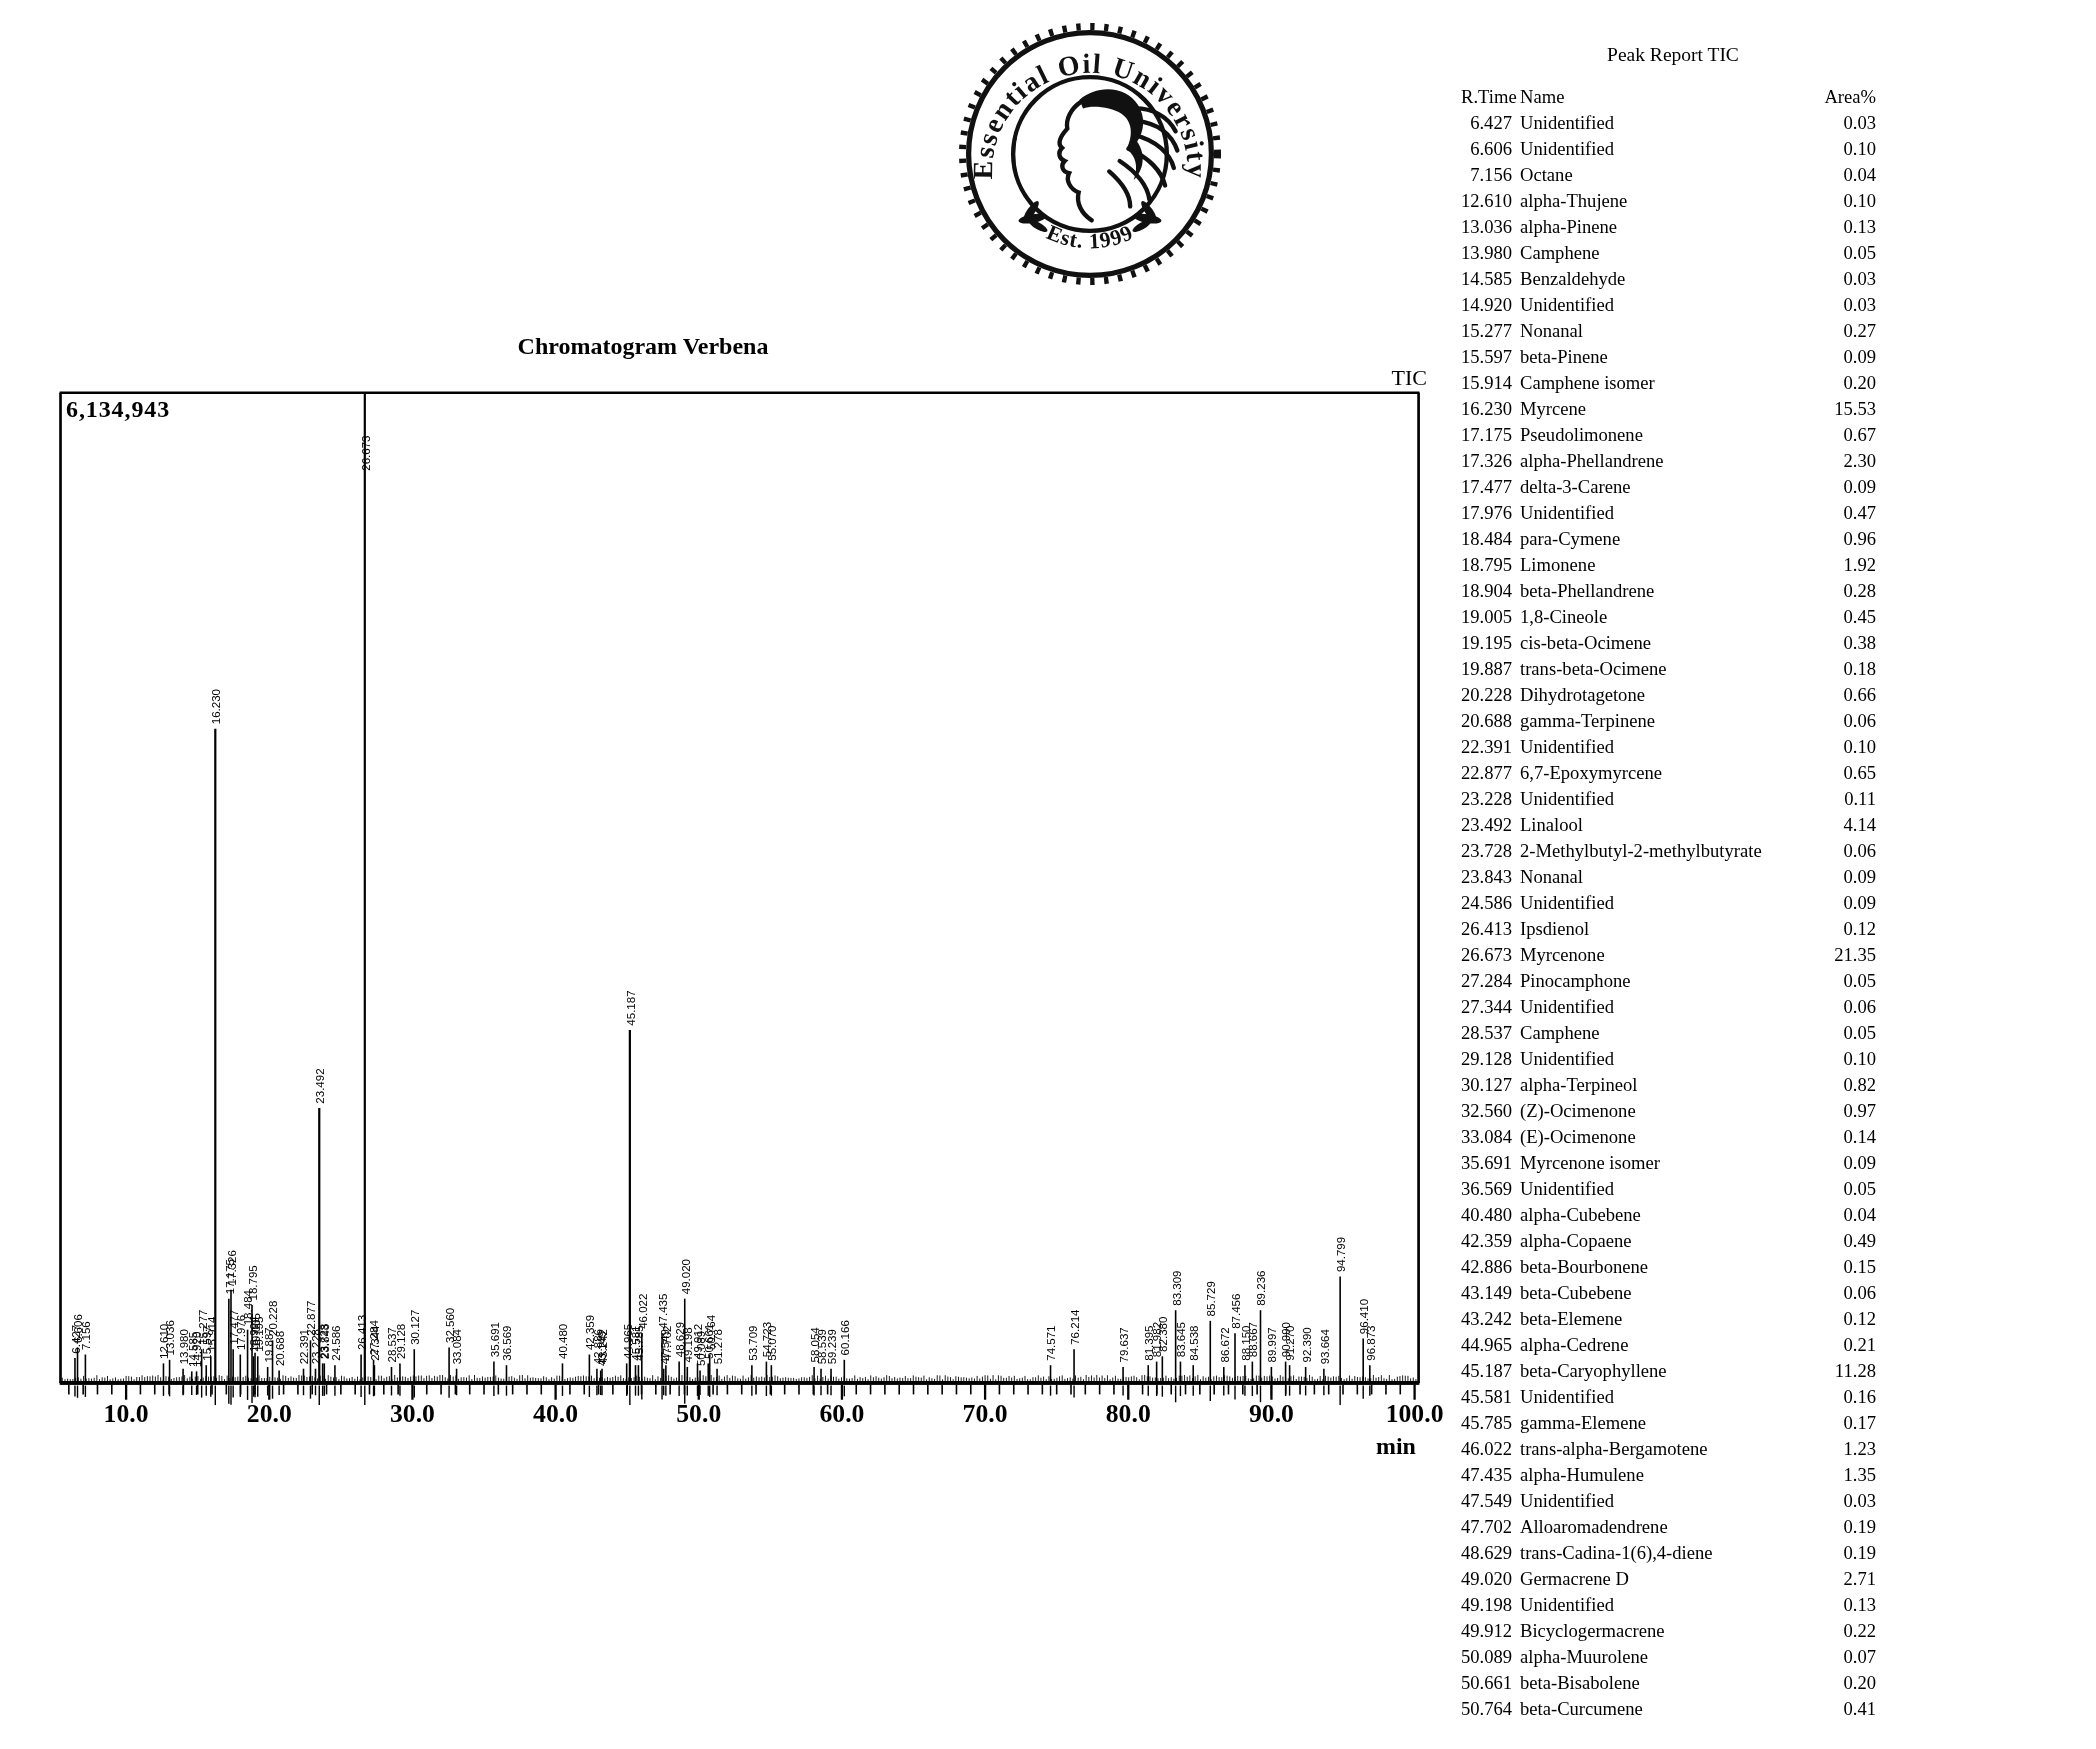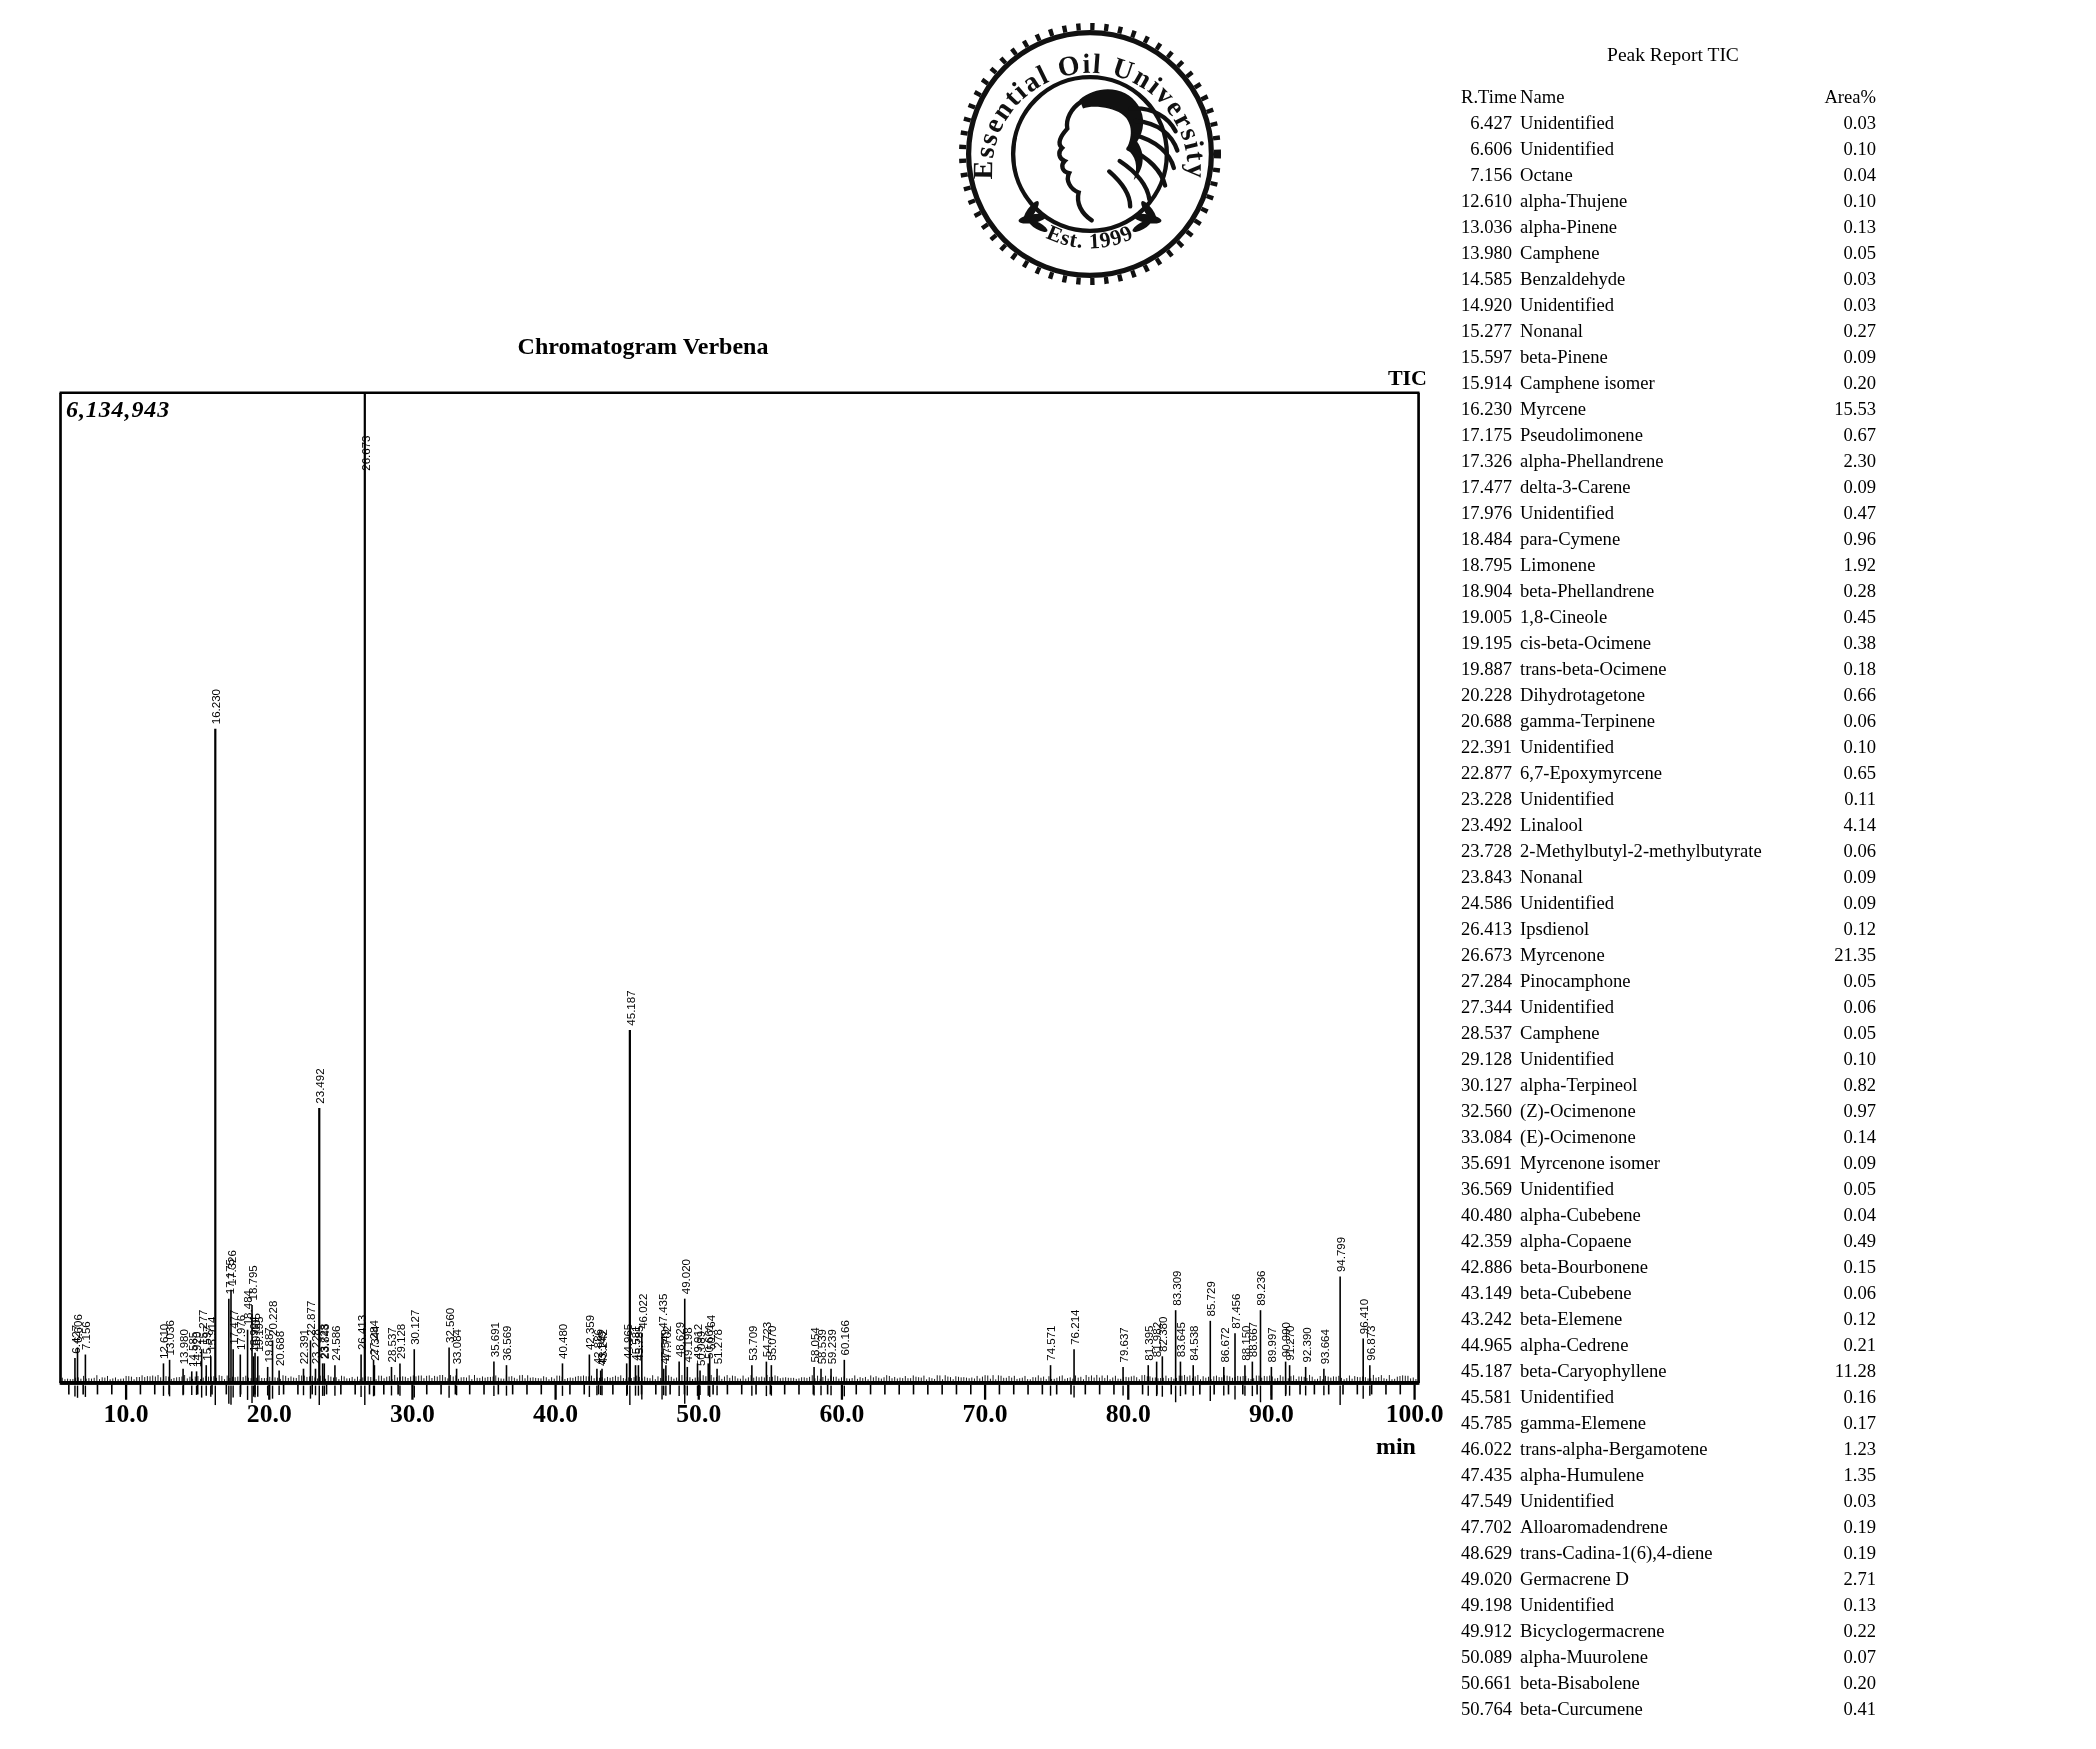--- a/index.html
+++ b/index.html
@@ -2,22 +2,22 @@
 <html style="font-size:14px"><head>
 <meta charset="utf-8">
 <style>
   html,body{margin:0;padding:0;}
   body{width:2097px;height:1749px;position:relative;background:#fff;color:#000;
        font-family:"Liberation Serif","DejaVu Serif",serif;}
   .abs{position:absolute;}
   .chart-title{left:368px;top:333px;width:550px;text-align:center;
                font-size:24px;font-weight:bold;}
   .tic-label{left:1321px;top:365px;width:106px;text-align:right;
-             font-size:22px;font-weight:bold;}
-  .ymax{left:66px;top:396px;font-size:24px;font-weight:bold;letter-spacing:0.9px;font-style:italic;}
+             font-size:22px;font-weight:normal;}
+  .ymax{left:66px;top:396px;font-size:24px;font-weight:bold;letter-spacing:0.9px;}
   #chromo{position:absolute;left:0;top:0;width:1472px;height:1507px;}
   .logo{position:absolute;left:959px;top:23px;width:262px;height:262px;}
   .report{position:absolute;left:1461px;top:43px;width:424px;}
   .report-title{text-align:center;font-size:19.5px;line-height:23px;margin-bottom:18px;}
   .thead,.trow{display:grid;grid-template-columns:51px 270px 78px;column-gap:8px;
                font-size:18.6px;line-height:26px;white-space:nowrap;}
   .c0{text-align:right;}
   .c1{text-align:left;}
   .c2{text-align:right;}
 </style>

